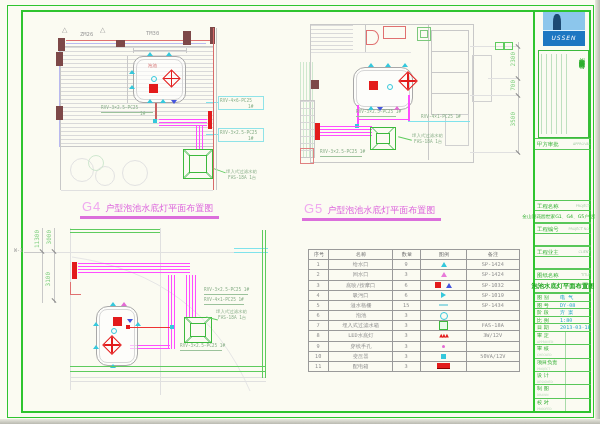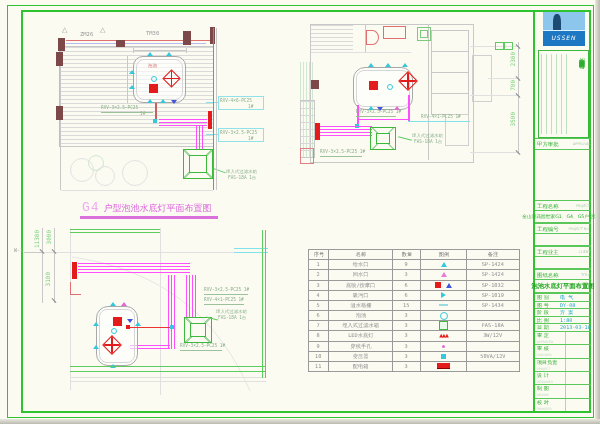--- a/index.html
+++ b/index.html
@@ -44,21 +44,21 @@
   .lbl{position:absolute;font-size:8px;line-height:8px;color:#8ab08a;white-space:nowrap;
        transform:scale(.55);transform-origin:0 0;font-family:"DejaVu Sans Mono",monospace}
   .lbl.gray{color:#9a9a9a}
   .lbl.red{color:#d06060}
   .glyph{position:absolute;font-size:7px;line-height:7px;color:#9a9a9a}
   .vdim{position:absolute;writing-mode:vertical-rl;transform:rotate(180deg);font-size:6px;
         color:#7ccf7c;white-space:nowrap;font-family:"DejaVu Sans Mono",monospace}
   .tick{position:absolute;width:6px;height:1px;background:#8a8a8a;transform:rotate(45deg)}
   
   .dtitle{position:absolute;white-space:nowrap;border-bottom:1px solid #db6fdb;box-shadow:0 2px 0 #db6fdb;padding:0 6px 1px 2px}
-  .dcode{font-size:13px;color:#f0aaf0;letter-spacing:1px;font-family:Liberation Mono, monospace}
+  .dcode{font-size:13px;color:#f0aaf0;letter-spacing:1px;font-family:Liberation Sans, sans-serif}
   .dtext{font-size:9px;color:#dd66dd;margin-left:4px}
   
   #legend-table{position:absolute;left:308px;top:249px;width:212px;height:123px;box-sizing:border-box;
                 border:1px solid #9a9a9a;display:flex;flex-direction:column}
   .tr{display:flex;flex:1;border-bottom:1px solid #9a9a9a;min-height:0}
   .tr:last-child{border-bottom:none}
   .td{border-right:1px solid #9a9a9a;display:flex;align-items:center;justify-content:center;overflow:hidden;box-sizing:border-box}
   .td:last-child{border-right:none}
   .ts{font-size:7px;line-height:7px;transform:scale(.75);white-space:nowrap;color:#8f8f8f;
       font-family:"DejaVu Sans Mono",monospace}
@@ -241,20 +241,23 @@
   <i class="tick" style="left:515px;top:46px"></i>
   <i class="tick" style="left:515px;top:78px"></i>
   <i class="tick" style="left:515px;top:95px"></i>
   <i class="tick" style="left:515px;top:152px"></i>
   <span class="vdim" style="left:509px;top:52px">2300</span>
   <span class="vdim" style="left:509px;top:80px">700</span>
   <span class="vdim" style="left:509px;top:112px">3500</span>
   <i style="left:495px;top:42px;width:7px;height:6px;border:1px solid #5ecb5e"></i>
   <i style="left:504px;top:42px;width:7px;height:6px;border:1px solid #5ecb5e"></i>
 
+  <div class="dtitle" style="left:302px;top:198px">
+    <span class="dcode">G5</span><span class="dtext">户型泡池水底灯平面布置图</span>
+  </div>
 
   <i class="lnl" style="left:28px;top:252px;width:230px;height:1px"></i>
   <i class="lnl" style="left:70px;top:228px;width:1px;height:162px"></i>
   <i class="lnl" style="left:160px;top:228px;width:1px;height:167px"></i>
   <i class="ln" style="left:42px;top:228px;width:1px;height:75px"></i>
   <i class="ln" style="left:54px;top:228px;width:1px;height:75px"></i>
   <i class="tick" style="left:39px;top:251px"></i>
   <i class="tick" style="left:51px;top:251px"></i>
   <i class="tick" style="left:51px;top:300px"></i>
   <span class="vdim" style="left:33px;top:230px">11300</span>

